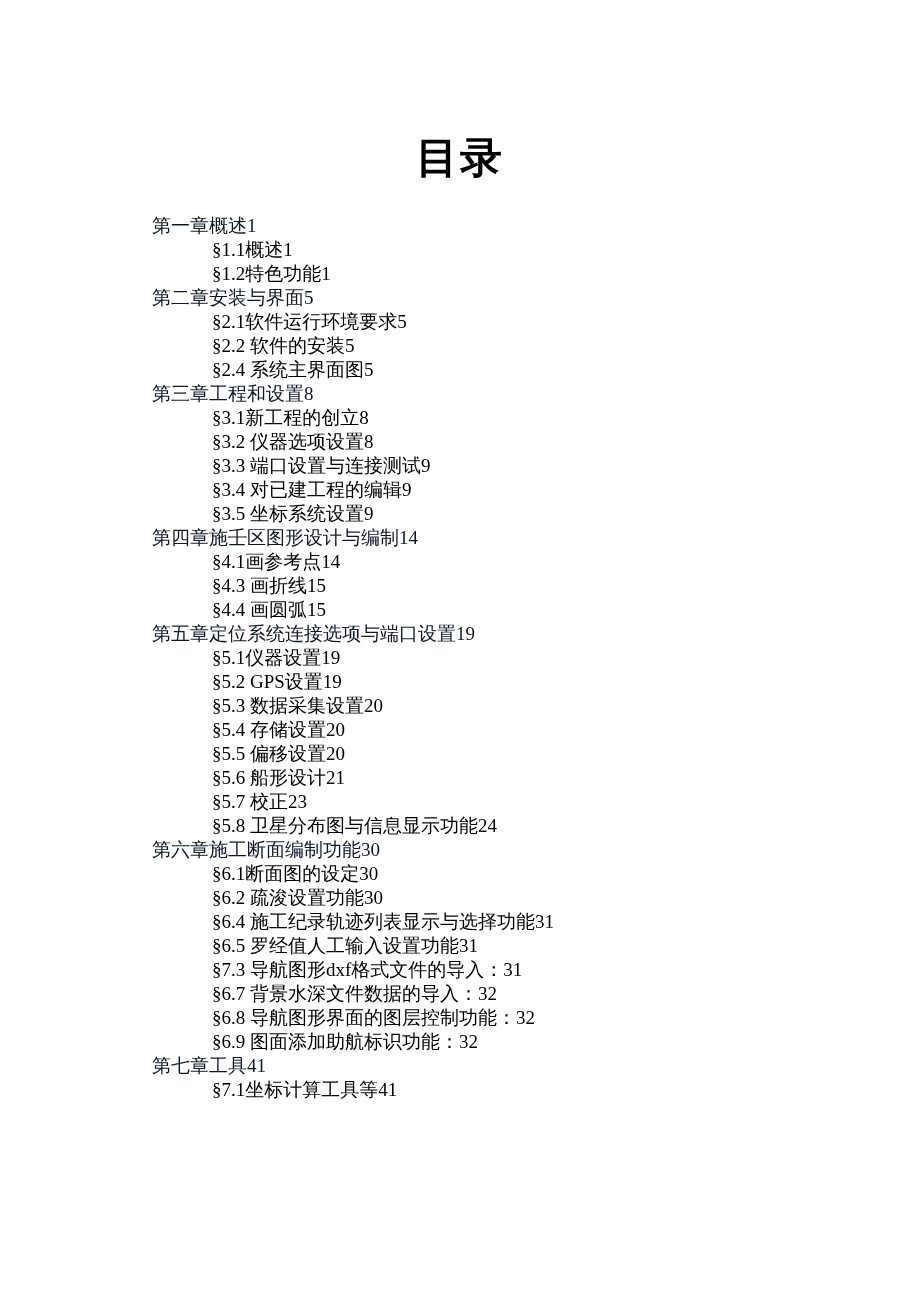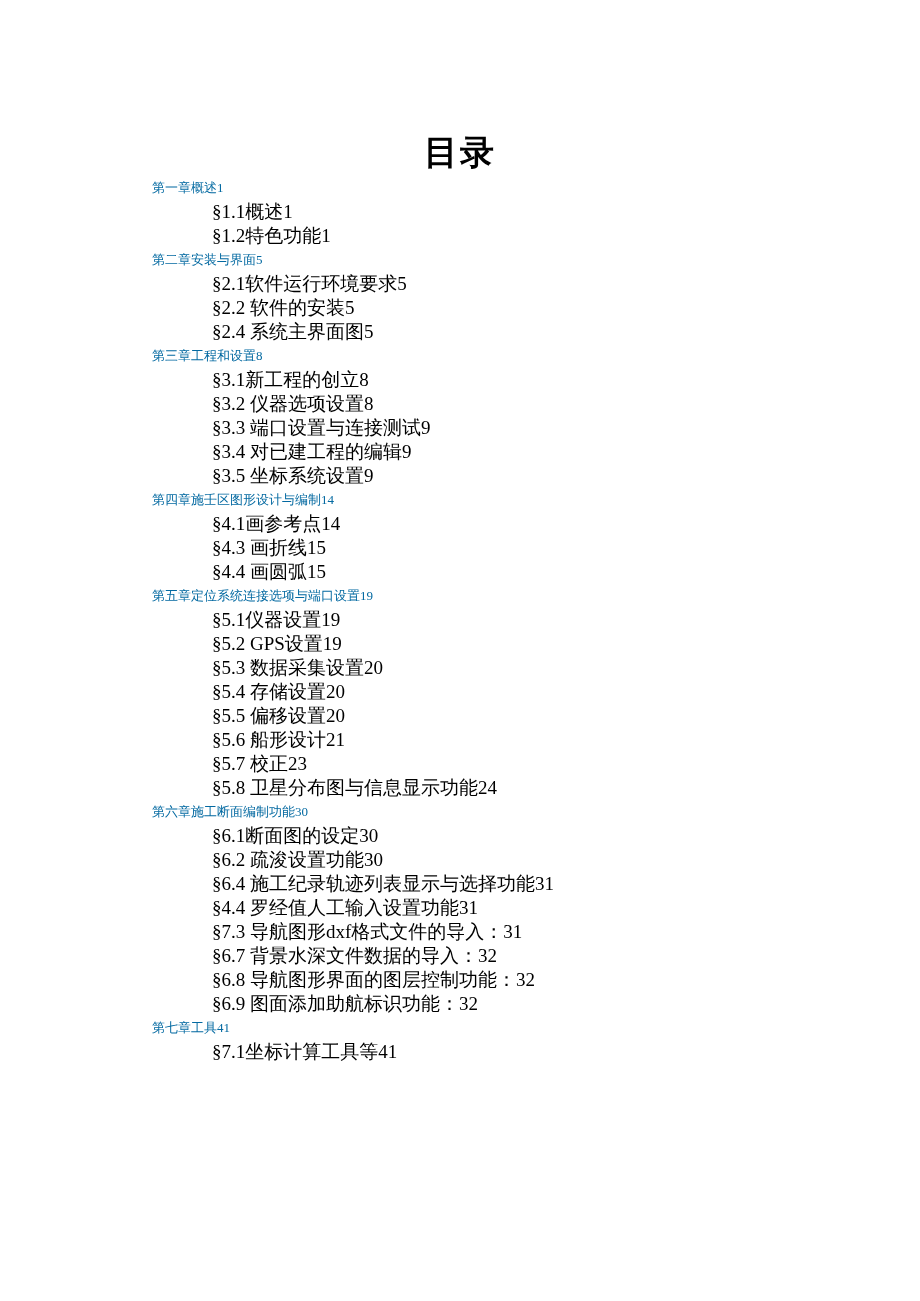--- a/index.html
+++ b/index.html
@@ -9,31 +9,32 @@
     }
     body {
       background: #ffffff;
       font-family: "SimSun", "宋体", serif;
       width: 920px;
       min-height: 1301px;
       padding: 130px 0 0 0;
     }
     .title {
       text-align: center;
-      font-size: 34px;
+      font-size: 42px;
       font-family: "Microsoft YaHei", "SimHei", sans-serif;
       color: #000000;
+      margin-bottom: 28px;
       letter-spacing: 2px;
     }
     .toc {
       padding-left: 152px;
     }
     .chapter {
-      font-size: 13px;
-      color: #0369a1;
+      font-size: 19px;
+      color: #0f172a;
       line-height: 24px;
       font-family: "SimSun", "宋体", serif;
     }
     .section {
       font-size: 19px;
       color: #000000;
       line-height: 24px;
       padding-left: 60px;
       font-family: "SimSun", "宋体", serif;
     }
@@ -73,21 +74,21 @@
   <div class="section">§5.4 存储设置20</div>
   <div class="section">§5.5 偏移设置20</div>
   <div class="section">§5.6 船形设计21</div>
   <div class="section">§5.7 校正23</div>
   <div class="section">§5.8 卫星分布图与信息显示功能24</div>
 
   <div class="chapter">第六章施工断面编制功能30</div>
   <div class="section">§6.1断面图的设定30</div>
   <div class="section">§6.2 疏浚设置功能30</div>
   <div class="section">§6.4 施工纪录轨迹列表显示与选择功能31</div>
-  <div class="section">§4.4 罗经值人工输入设置功能31</div>
+  <div class="section">§6.5 罗经值人工输入设置功能31</div>
   <div class="section">§7.3 导航图形dxf格式文件的导入：31</div>
   <div class="section">§6.7 背景水深文件数据的导入：32</div>
   <div class="section">§6.8 导航图形界面的图层控制功能：32</div>
   <div class="section">§6.9 图面添加助航标识功能：32</div>
 
   <div class="chapter">第七章工具41</div>
   <div class="section">§7.1坐标计算工具等41</div>
 
 </div>
 

